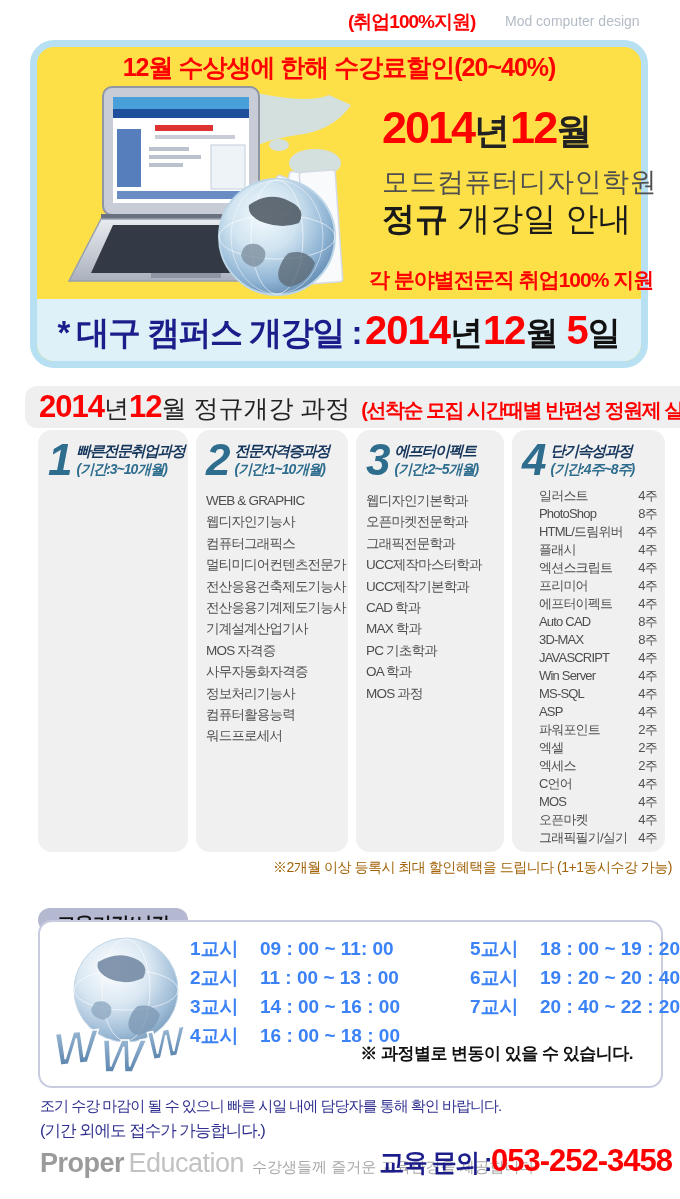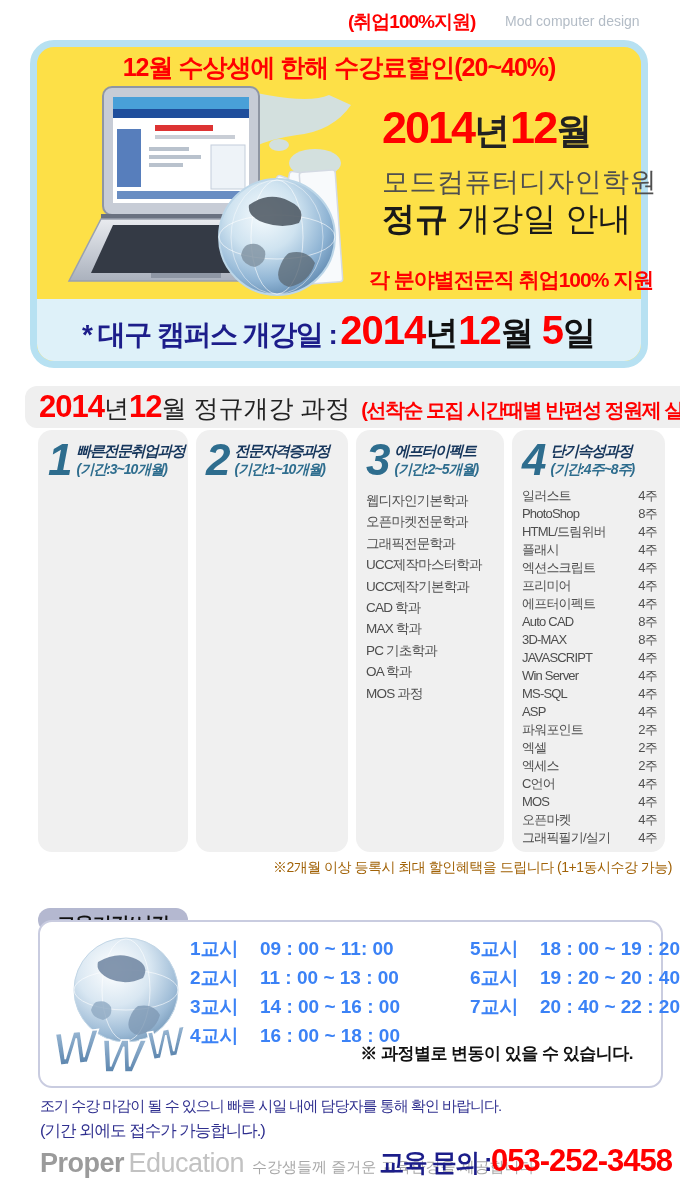--- a/index.html
+++ b/index.html
@@ -19,21 +19,21 @@
   .hero-date{position:absolute;left:345px;top:55px;white-space:nowrap;}
   .hero-date .num{color:#ff0000;font-size:45px;font-weight:bold;letter-spacing:-2px;}
   .hero-date .suf{color:#222;font-size:36px;font-weight:600;}
   .hero-academy{position:absolute;left:345px;top:117px;font-size:27px;color:#4f4f4f;letter-spacing:0.5px;white-space:nowrap;}
   .hero-sub{position:absolute;left:345px;top:150px;font-size:33px;color:#1a1a1a;white-space:nowrap;}
   .hero-sub .strong{font-weight:900;}
   .hero-support{position:absolute;left:332px;top:219px;font-size:21px;font-weight:bold;color:#ff0000;
         letter-spacing:-1px;white-space:nowrap;}
   .campus{position:absolute;left:0;bottom:0;width:100%;height:62px;background:#def1f9;
         border-radius:0 0 17px 17px;text-align:center;line-height:62px;white-space:nowrap;}
-  .campus-label{color:#1c1d8a;font-size:28px;font-weight:bold;letter-spacing:-1.5px;margin-right:4px;}
+  .campus-label{color:#1c1d8a;font-size:33px;font-weight:bold;letter-spacing:-1.5px;margin-right:4px;}
   .c-num{color:#ff0000;font-size:40px;font-weight:bold;letter-spacing:-1px;}
   .c-suf{color:#111;font-size:33px;font-weight:bold;}
   .c-day{margin-left:8px;}
 
   
   .section-bar{position:absolute;top:386px;left:25px;width:655px;height:42px;background:#efefef;
         border-radius:12px 0 0 12px;line-height:42px;padding-left:14px;box-sizing:border-box;white-space:nowrap;}
   .sb-num{color:#ff0000;font-size:31px;font-weight:bold;letter-spacing:-1px;}
   .sb-suf{color:#222;font-size:25px;}
   .sb-note{color:#ff0000;font-size:20px;font-weight:bold;letter-spacing:-1.5px;margin-left:4px;}
@@ -45,21 +45,21 @@
   #card3{left:356px;width:148px;}
   #card4{left:512px;width:153px;}
   .card-head{display:flex;align-items:flex-start;padding:10px 4px 0 10px;font-style:italic;}
   .card-num{font-size:44px;line-height:40px;font-weight:bold;color:#2e6d8e;margin-right:4px;}
   .card-titles{display:flex;flex-direction:column;padding-top:2px;}
   .card-title{font-size:15px;font-weight:bold;color:#16365c;letter-spacing:-1.5px;white-space:nowrap;}
   .card-period{font-size:14px;font-weight:bold;color:#2e6d8e;letter-spacing:-1px;white-space:nowrap;}
   ul.course-items{list-style:none;margin:10px 0 0 0;padding:0 6px 0 10px;}
   ul.course-items li{font-size:13.5px;color:#4e4e4e;line-height:21.4px;letter-spacing:-0.8px;white-space:nowrap;}
   ul.course-items.pairs{margin-top:7px;}
-  ul.course-items.pairs li{display:flex;justify-content:space-between;line-height:18px;font-size:13px;padding-right:2px;}
+  ul.course-items.pairs li{display:flex;justify-content:space-between;line-height:18px;font-size:13px;padding-right:2px;margin-left:17px;}
   .item-name{white-space:nowrap;}
   .item-duration{white-space:nowrap;}
 
   
   .discount-note{position:absolute;top:859px;right:8px;font-size:14px;color:#a16207;letter-spacing:-0.5px;}
 
   
   .time-pill{position:absolute;top:908px;left:38px;width:150px;height:24px;background:#b4b8d0;
         border-radius:16px;text-align:center;line-height:32px;font-weight:bold;font-size:19px;color:#111;
         letter-spacing:-1px;}
@@ -172,20 +172,34 @@
   </div>
 
   <div class="card" id="card2">
     <div class="card-head">
       <span class="card-num">2</span>
       <span class="card-titles">
         <span class="card-title">전문자격증과정</span>
         <span class="card-period">(기간:1~10개월)</span>
       </span>
     </div>
+    <ul class="course-items">
+        <li>WEB &amp; GRAPHIC</li>
+        <li>웹디자인기능사</li>
+        <li>컴퓨터그래픽스</li>
+        <li>멀티미디어컨텐츠전문가</li>
+        <li>전산응용건축제도기능사</li>
+        <li>전산응용기계제도기능사</li>
+        <li>기계설계산업기사</li>
+        <li>MOS 자격증</li>
+        <li>사무자동화자격증</li>
+        <li>정보처리기능사</li>
+        <li>컴퓨터활용능력</li>
+        <li>워드프로세서</li>
+      </ul>
   </div>
 
   <div class="card" id="card3">
     <div class="card-head">
       <span class="card-num">3</span>
       <span class="card-titles">
         <span class="card-title">에프터이펙트</span>
         <span class="card-period">(기간:2~5개월)</span>
       </span>
     </div>

